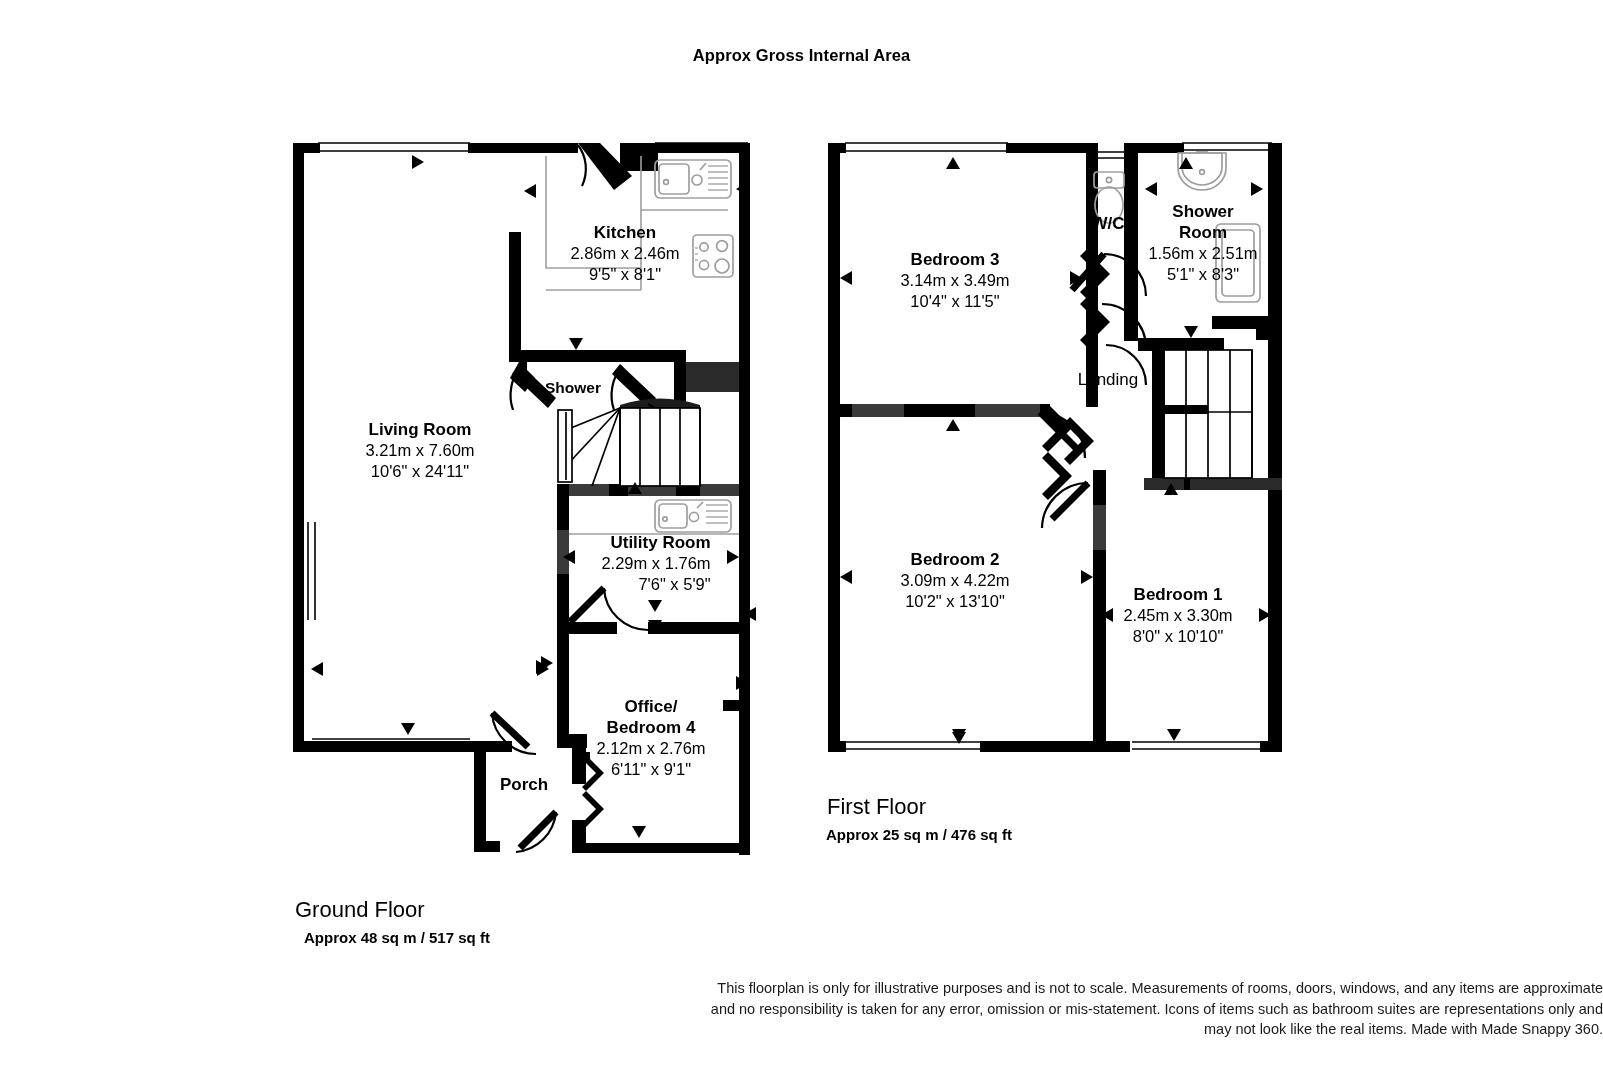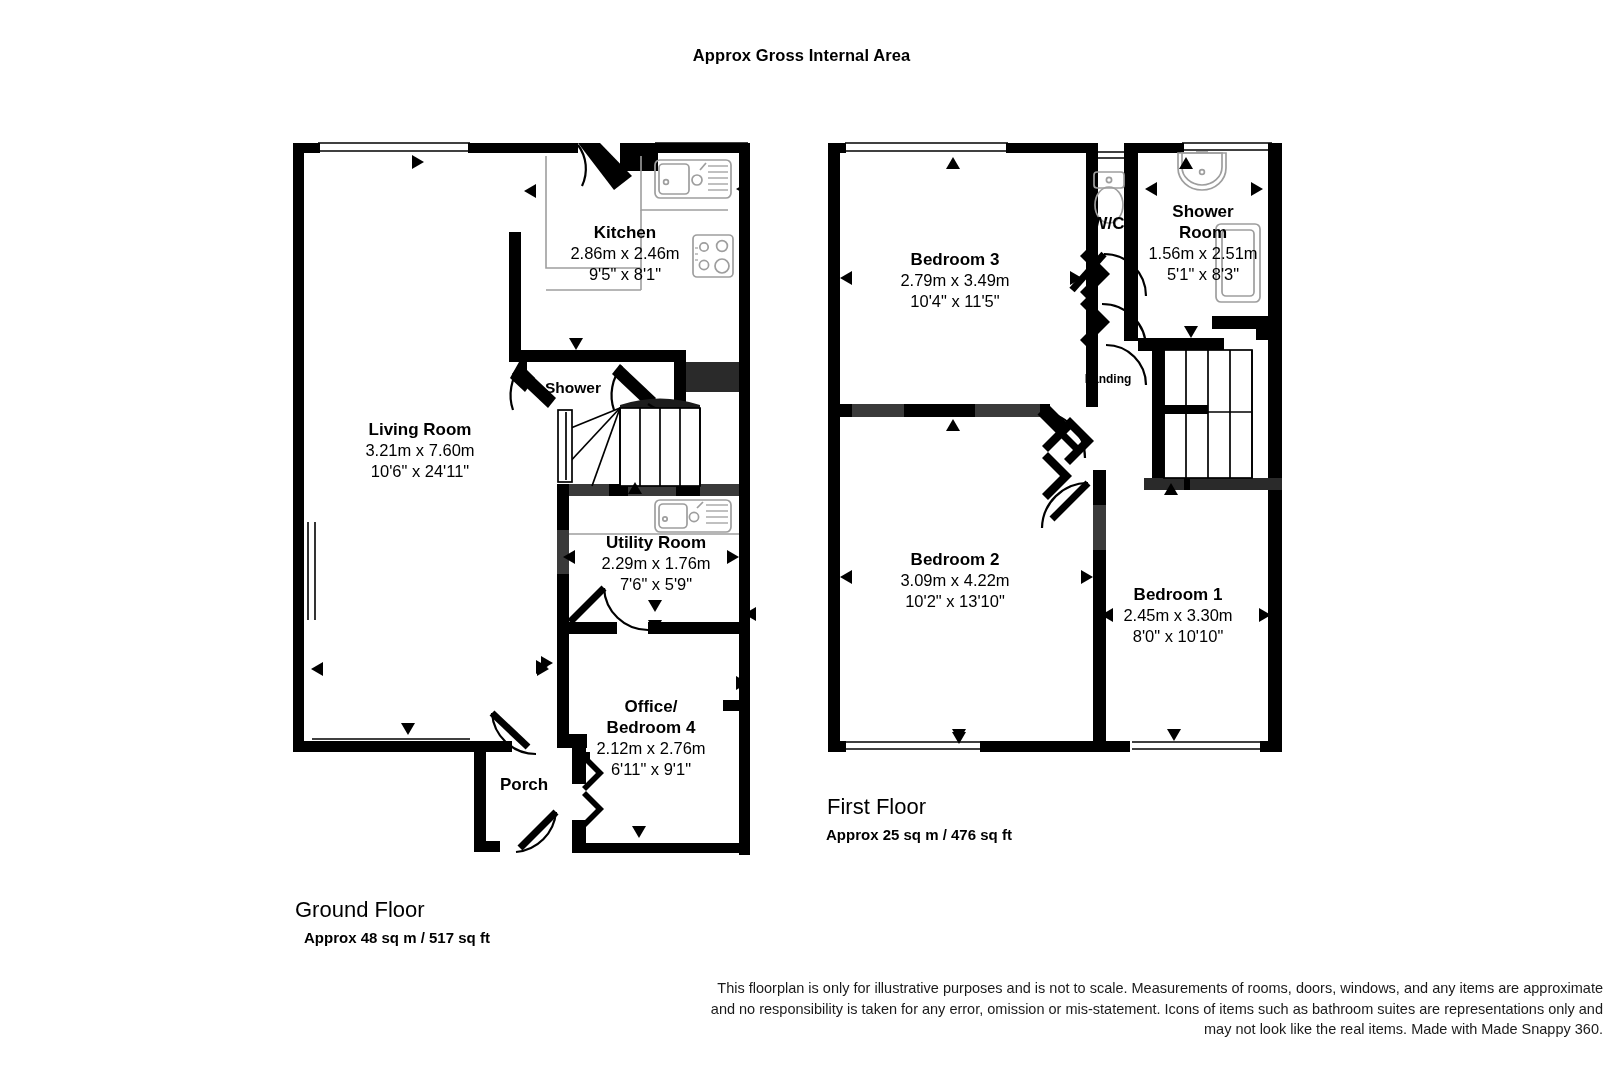--- a/index.html
+++ b/index.html
@@ -417,56 +417,56 @@
   <div class="room-label small" style="left:573px; top:378px;">
     <span class="rname">Shower</span>
   </div>
 
   <div class="room-label" style="left:420px; top:419px;">
     <span class="rname">Living Room</span>
     <span class="rdim">3.21m x 7.60m</span>
     <span class="rdim">10'6" x 24'11"</span>
   </div>
 
-  <div class="room-label" style="left:656px; top:532px;">
+  <div class="room-label" style="left:656px; top:532px;text-align:right;">
     <span class="rname">Utility Room</span>
     <span class="rdim">2.29m x 1.76m</span>
     <span class="rdim">7'6" x 5'9"</span>
   </div>
 
   <div class="room-label" style="left:651px; top:696px;">
     <span class="rname">Office/</span>
     <span class="rname">Bedroom 4</span>
     <span class="rdim">2.12m x 2.76m</span>
     <span class="rdim">6'11" x 9'1"</span>
   </div>
 
   <div class="room-label" style="left:524px; top:774px;">
     <span class="rname">Porch</span>
   </div>
 
   <div class="room-label" style="left:955px; top:249px;">
     <span class="rname">Bedroom 3</span>
-    <span class="rdim">2.79m x 3.49m</span>
+    <span class="rdim">3.14m x 3.49m</span>
     <span class="rdim">10'4" x 11'5"</span>
   </div>
 
   <div class="room-label" style="left:1108px; top:213px;">
     <span class="rname">W/C</span>
   </div>
 
   <div class="room-label" style="left:1203px; top:201px;">
     <span class="rname">Shower</span>
     <span class="rname">Room</span>
     <span class="rdim">1.56m x 2.51m</span>
     <span class="rdim">5'1" x 8'3"</span>
   </div>
 
   <div class="room-label" style="left:1108px; top:369px;">
-    <span class="rname" style="font-weight:bold;font-size:12px;">Landing</span>
+    <span class="rname" style="font-weight:normal;font-size:17px;">Landing</span>
   </div>
 
   <div class="room-label" style="left:955px; top:549px;">
     <span class="rname">Bedroom 2</span>
     <span class="rdim">3.09m x 4.22m</span>
     <span class="rdim">10'2" x 13'10"</span>
   </div>
 
   <div class="room-label" style="left:1178px; top:584px;">
     <span class="rname">Bedroom 1</span>

